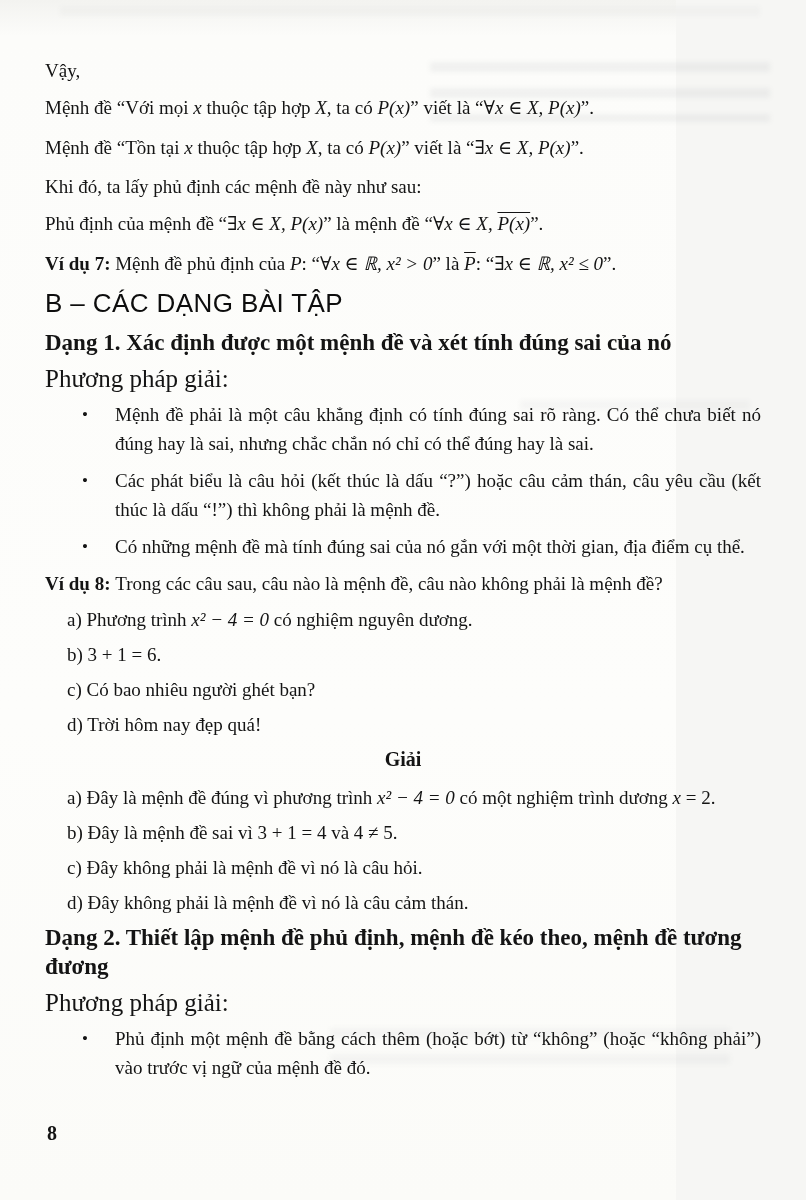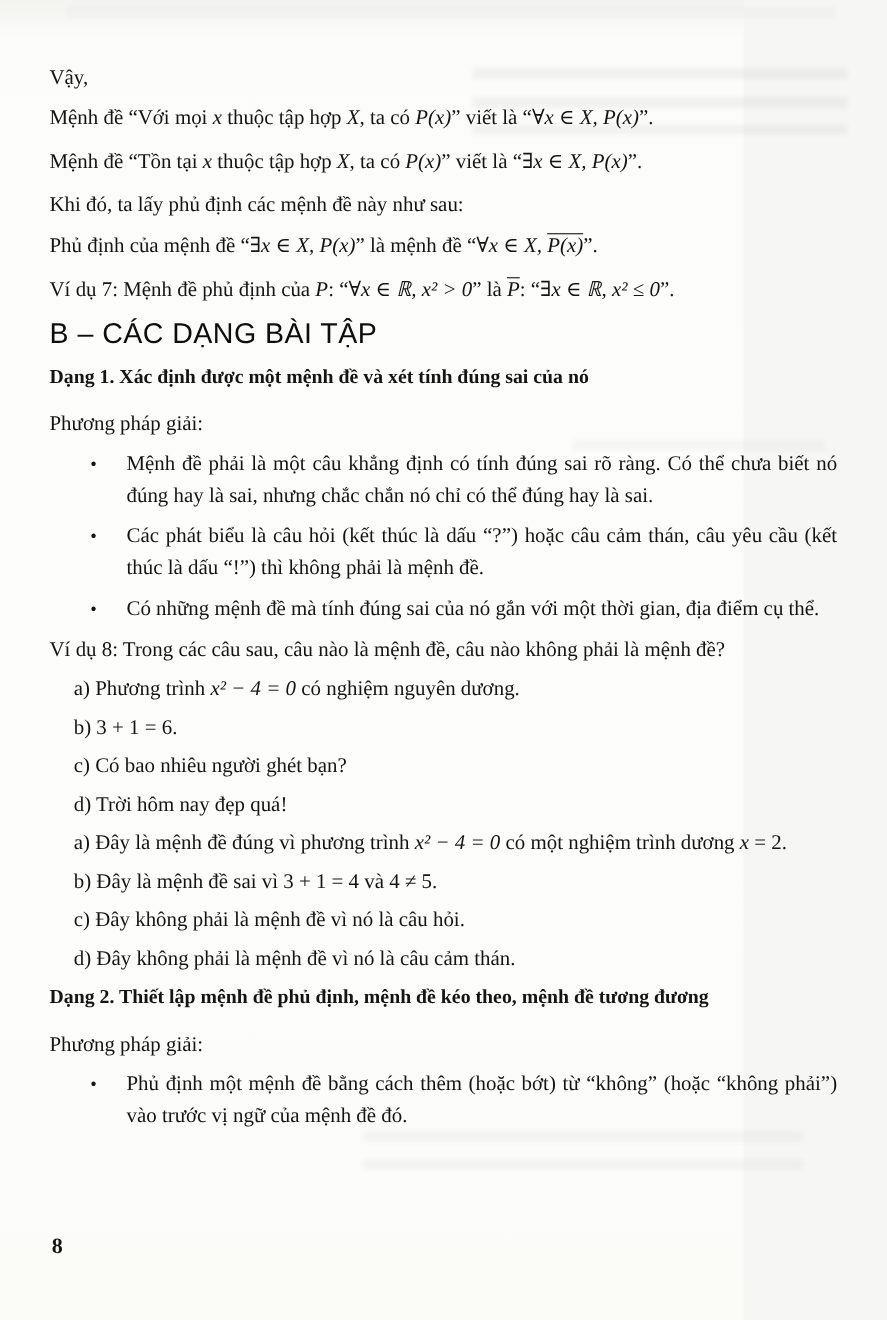--- a/index.html
+++ b/index.html
@@ -24,39 +24,39 @@
     line-height:29px;
   }
   .para{margin:0 0 7px;}
   .k-p{margin-bottom:7px;}
   .k-pm{line-height:32px;margin-bottom:8px;}
   .k-hsans{
     font-family:"Liberation Sans","DejaVu Sans",sans-serif;
     font-weight:400;font-size:26px;letter-spacing:.4px;
     margin:6px 0 10px;line-height:30px;color:#0d0d0d;
   }
-  .k-hbold{font-weight:bold;font-size:18px;margin-bottom:7px;}
-  .k-pital{font-style:italic;font-size:19px;margin-bottom:7px;margin-top:14px;}
+  .k-hbold{font-weight:bold;font-size:23px;margin-bottom:7px;}
+  .k-pital{font-style:italic;font-size:25px;margin-bottom:7px;}
   .k-bullet{
     position:relative;margin-left:70px;margin-bottom:8px;
     text-align:justify;
   }
   .k-bullet .marker{
     position:absolute;left:-33px;top:0;
     font-size:17px;
   }
   .k-sub{text-indent:22px;margin-bottom:6px;}
   .k-subj{text-indent:22px;margin-bottom:6px;text-align:justify;}
   .k-center{
     text-align:center;font-weight:bold;font-style:italic;
     font-size:20px;margin:2px 0 9px;
   }
   .s-rm{font-style:normal;}
   .s-it{font-style:italic;}
-  .s-b{font-weight:normal;}
+  .s-b{font-weight:bold;}
   .s-ov{font-style:italic;text-decoration:overline;text-decoration-thickness:1px;}
   .page-number{
     position:absolute;left:47px;top:1122px;
     font-weight:bold;font-size:20px;
   }
   
   .artifact{
     position:absolute;
     background:repeating-linear-gradient(180deg,rgba(90,95,105,.14) 0 10px,rgba(0,0,0,0) 10px 26px);
     filter:blur(2.5px);
@@ -88,20 +88,21 @@
       <div class="para k-hbold"><span class="s-rm">Dạng 1. Xác định được một mệnh đề và xét tính đúng sai của nó</span></div>
       <div class="para k-pital"><span class="s-rm">Phương pháp giải:</span></div>
       <div class="para k-bullet"><span class="marker">•</span><span class="s-rm">Mệnh đề phải là một câu khẳng định có tính đúng sai rõ ràng. Có thể chưa biết nó đúng hay là sai, nhưng chắc chắn nó chỉ có thể đúng hay là sai.</span></div>
       <div class="para k-bullet"><span class="marker">•</span><span class="s-rm">Các phát biểu là câu hỏi (kết thúc là dấu “?”) hoặc câu cảm thán, câu yêu cầu (kết thúc là dấu “!”) thì không phải là mệnh đề.</span></div>
       <div class="para k-bullet"><span class="marker">•</span><span class="s-rm">Có những mệnh đề mà tính đúng sai của nó gắn với một thời gian, địa điểm cụ thể.</span></div>
       <div class="para k-p"><span class="s-b">Ví dụ 8: </span><span class="s-rm">Trong các câu sau, câu nào là mệnh đề, câu nào không phải là mệnh đề?</span></div>
       <div class="para k-sub"><span class="s-rm">a) Phương trình </span><span class="s-it">x² − 4 = 0</span><span class="s-rm"> có nghiệm nguyên dương.</span></div>
       <div class="para k-sub"><span class="s-rm">b) 3 + 1 = 6.</span></div>
       <div class="para k-sub"><span class="s-rm">c) Có bao nhiêu người ghét bạn?</span></div>
       <div class="para k-sub"><span class="s-rm">d) Trời hôm nay đẹp quá!</span></div>
+      <div class="para k-center"><span class="s-rm">Giải</span></div>
       <div class="para k-subj"><span class="s-rm">a) Đây là mệnh đề đúng vì phương trình </span><span class="s-it">x² − 4 = 0</span><span class="s-rm"> có một nghiệm trình dương </span><span class="s-it">x</span><span class="s-rm"> = 2.</span></div>
       <div class="para k-sub"><span class="s-rm">b) Đây là mệnh đề sai vì 3 + 1 = 4 và 4 ≠ 5.</span></div>
       <div class="para k-sub"><span class="s-rm">c) Đây không phải là mệnh đề vì nó là câu hỏi.</span></div>
       <div class="para k-sub"><span class="s-rm">d) Đây không phải là mệnh đề vì nó là câu cảm thán.</span></div>
       <div class="para k-hbold"><span class="s-rm">Dạng 2. Thiết lập mệnh đề phủ định, mệnh đề kéo theo, mệnh đề tương đương</span></div>
       <div class="para k-pital"><span class="s-rm">Phương pháp giải:</span></div>
       <div class="para k-bullet"><span class="marker">•</span><span class="s-rm">Phủ định một mệnh đề bằng cách thêm (hoặc bớt) từ “không” (hoặc “không phải”) vào trước vị ngữ của mệnh đề đó.</span></div>
     </div>
 
   <div class="page-number">8</div>

